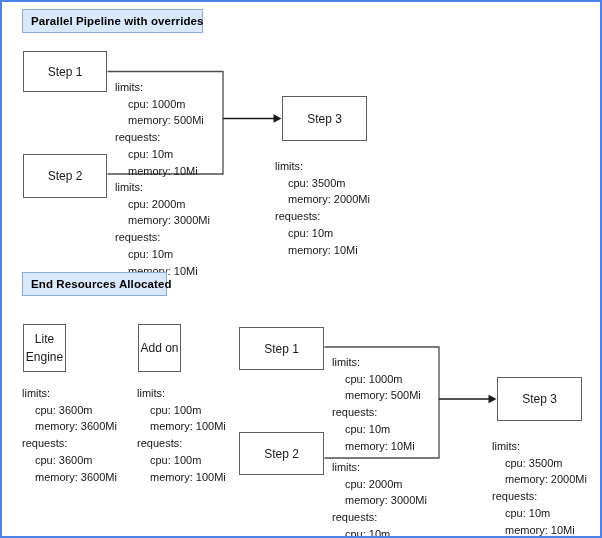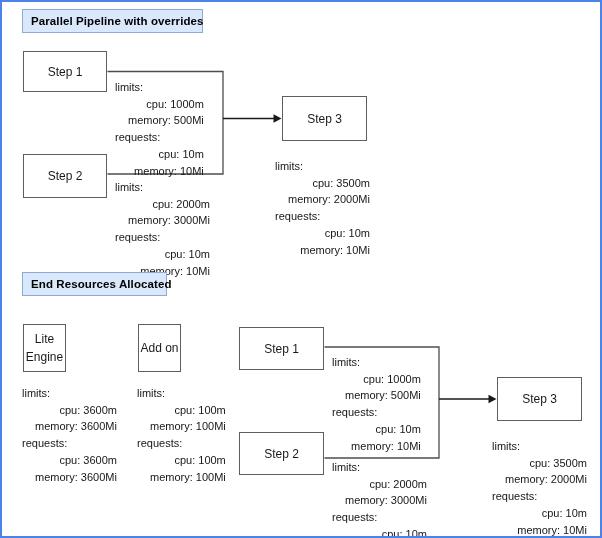--- a/index.html
+++ b/index.html
@@ -49,21 +49,20 @@
   }
   .res {
     position: absolute;
     font-size: 11px;
     color: #161616;
     line-height: 1.52;
     white-space: nowrap;
   }
   .res .ind {
     padding-left: 13px;
-    text-align: right;
   }
   .edge {
     position: absolute;
   }
   svg.edge {
     overflow: visible;
   }
   .edge path, .edge line {
     stroke: #4d4d4d;
     stroke-width: 1.3px;

